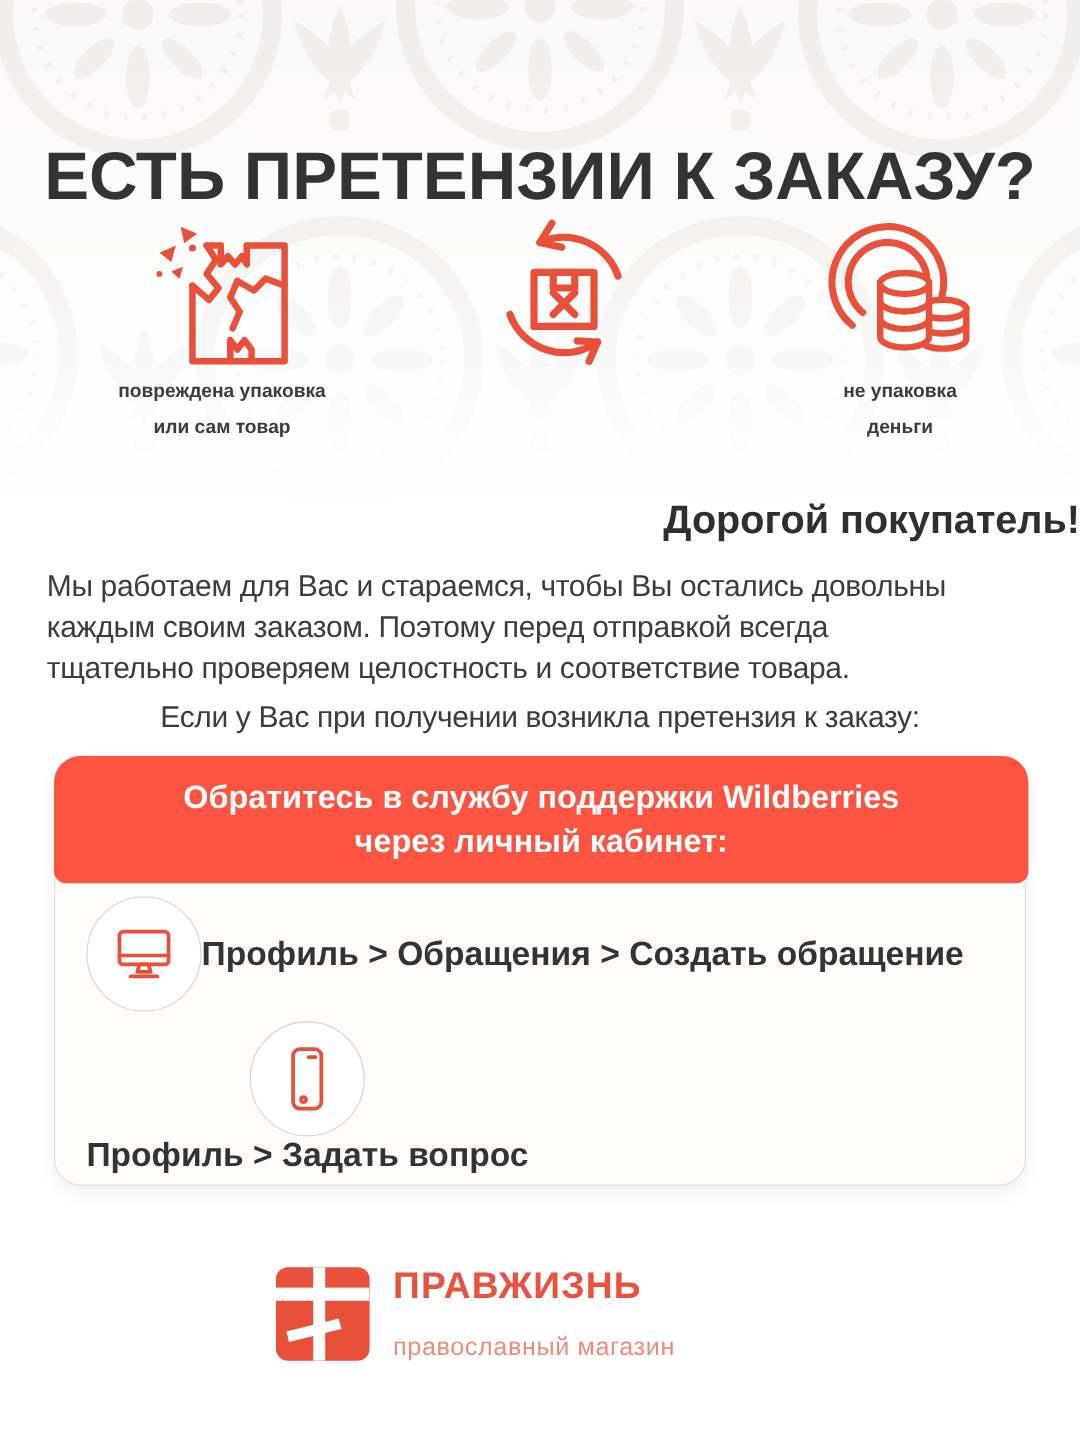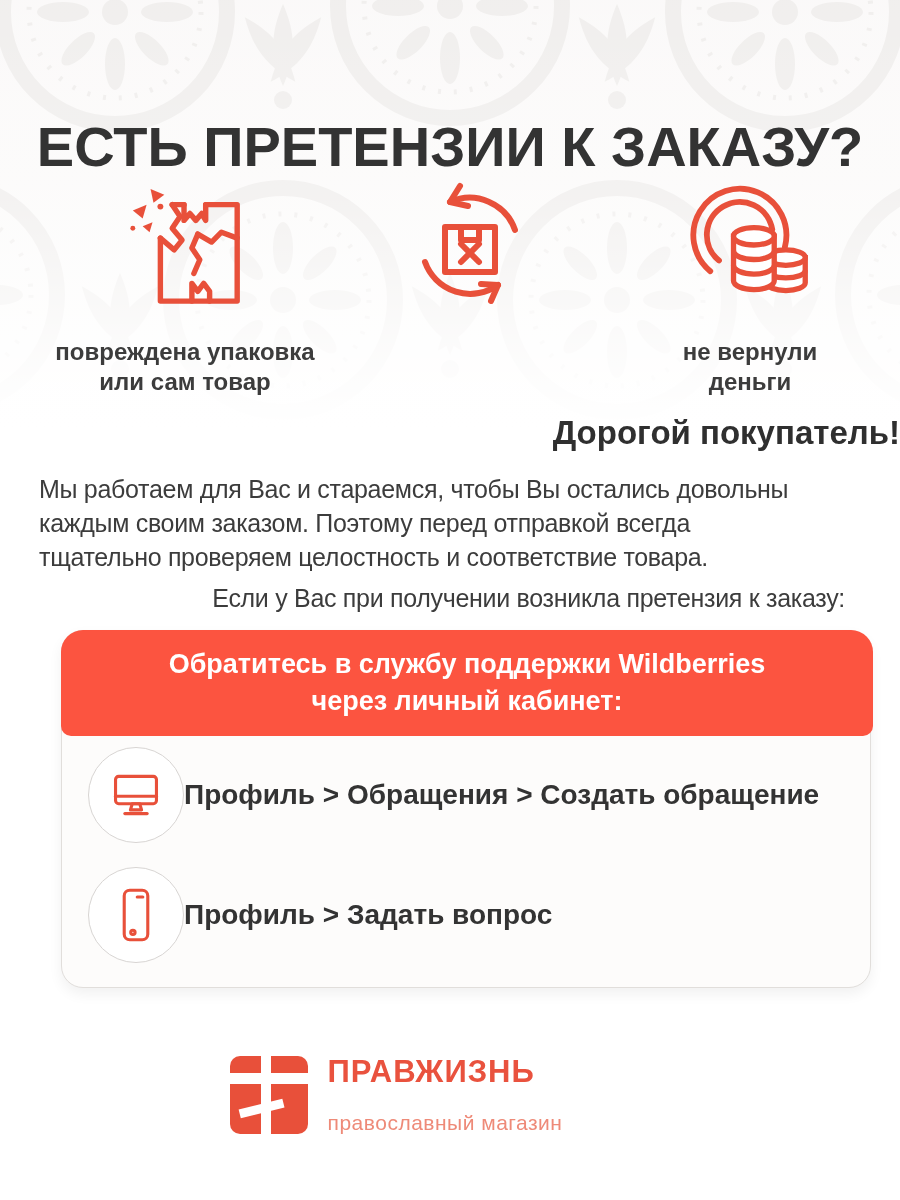--- a/index.html
+++ b/index.html
@@ -25,41 +25,41 @@
 
   
   .title{position:absolute;left:0;top:80px;width:900px;text-align:center;
     font-size:56px;font-weight:700;letter-spacing:0;color:var(--title-text);margin-top:34px;}
 
   
   .claims{position:absolute;left:0;top:178px;width:900px;height:200px;}
   .claim{position:absolute;width:260px;text-align:center;}
   .claim-1{left:55px;} .claim-2{left:340px;} .claim-3{left:620px;}
   .claim-icon{height:134px;display:flex;align-items:center;justify-content:center;color:var(--accent);}
-  .claim-label{margin-top:25px;font-size:24px;font-weight:700;line-height:30px;
+  .claim-label{margin-top:0;font-size:16px;font-weight:700;line-height:30px;
     color:var(--body-text);white-space:pre-line;}
 
   
   .greeting{position:absolute;left:0;top:414px;width:900px;text-align:right;
     font-size:33px;font-weight:700;color:#2f2f2f;}
   .intro{position:absolute;left:39px;top:472px;width:790px;text-align:left;
     font-size:25px;line-height:34px;letter-spacing:-.3px;color:var(--body-text);white-space:pre-line;}
-  .condition{position:absolute;left:55px;top:584px;width:790px;text-align:right;
+  .condition{position:absolute;left:55px;top:584px;width:790px;text-align:center;
     font-size:25px;letter-spacing:-.3px;color:var(--body-text);}
 
   
   .card{position:absolute;left:45px;top:630px;width:810px;height:358px;
     background:#fdfcfb;border:1px solid #e1dedb;border-radius:22px;
-    box-shadow:0 6px 14px rgba(0,0,0,.06);margin-left:16px;}
+    box-shadow:0 6px 14px rgba(0,0,0,.06);}
   .card-header{position:absolute;left:-1px;top:-1px;width:812px;height:106px;
     background:var(--card-header-bg);border-radius:22px 22px 10px 10px;
     display:flex;align-items:center;justify-content:center;text-align:center;
     color:var(--card-header-text);font-size:27px;font-weight:700;line-height:37px;white-space:pre-line;}
   .step{position:absolute;left:26px;display:flex;align-items:center;}
-  .step-1{top:116px;} .step-2{top:236px;}
+  .step-1{top:116px;} .step-2{top:220px;flex-direction:column;}
   .step-circle{width:96px;height:96px;border-radius:50%;background:#fff;
     border:1px solid #d8d5d3;display:flex;align-items:center;justify-content:center;
     color:var(--accent);flex:0 0 auto;}
   .step-label{font-size:28px;font-weight:700;color:#333;}
 
   
   .footer{position:absolute;left:0;top:1054px;width:792px;display:flex;
     align-items:center;justify-content:center;gap:20px;}
   .logo{position:relative;width:78px;height:78px;border-radius:10px;
     background:var(--accent);overflow:hidden;flex:0 0 auto;}
@@ -178,21 +178,21 @@
           </g>
 
           <g stroke="currentColor" stroke-width="5.5" fill="#fff">
             <path d="M48,56 L48,102 A21,9 0 0 0 90,102 L90,56 Z"></path>
             <path d="M48,71 A21,9 0 0 0 90,71" fill="none"></path>
             <path d="M48,86 A21,9 0 0 0 90,86" fill="none"></path>
             <ellipse cx="69" cy="56" rx="21" ry="9"></ellipse>
           </g>
         </svg>
       </div>
-      <div class="claim-label">не вернули
+      <div class="claim-label">не упаковка
 деньги</div>
     </div>
 
   </div>
 
   <h2 class="greeting">Дорогой покупатель!</h2>
   <p class="intro">Мы работаем для Вас и стараемся, чтобы Вы остались довольны
 каждым своим заказом. Поэтому перед отправкой всегда
 тщательно проверяем целостность и соответствие товара.</p>
   <p class="condition">Если у Вас при получении возникла претензия к заказу:</p>

